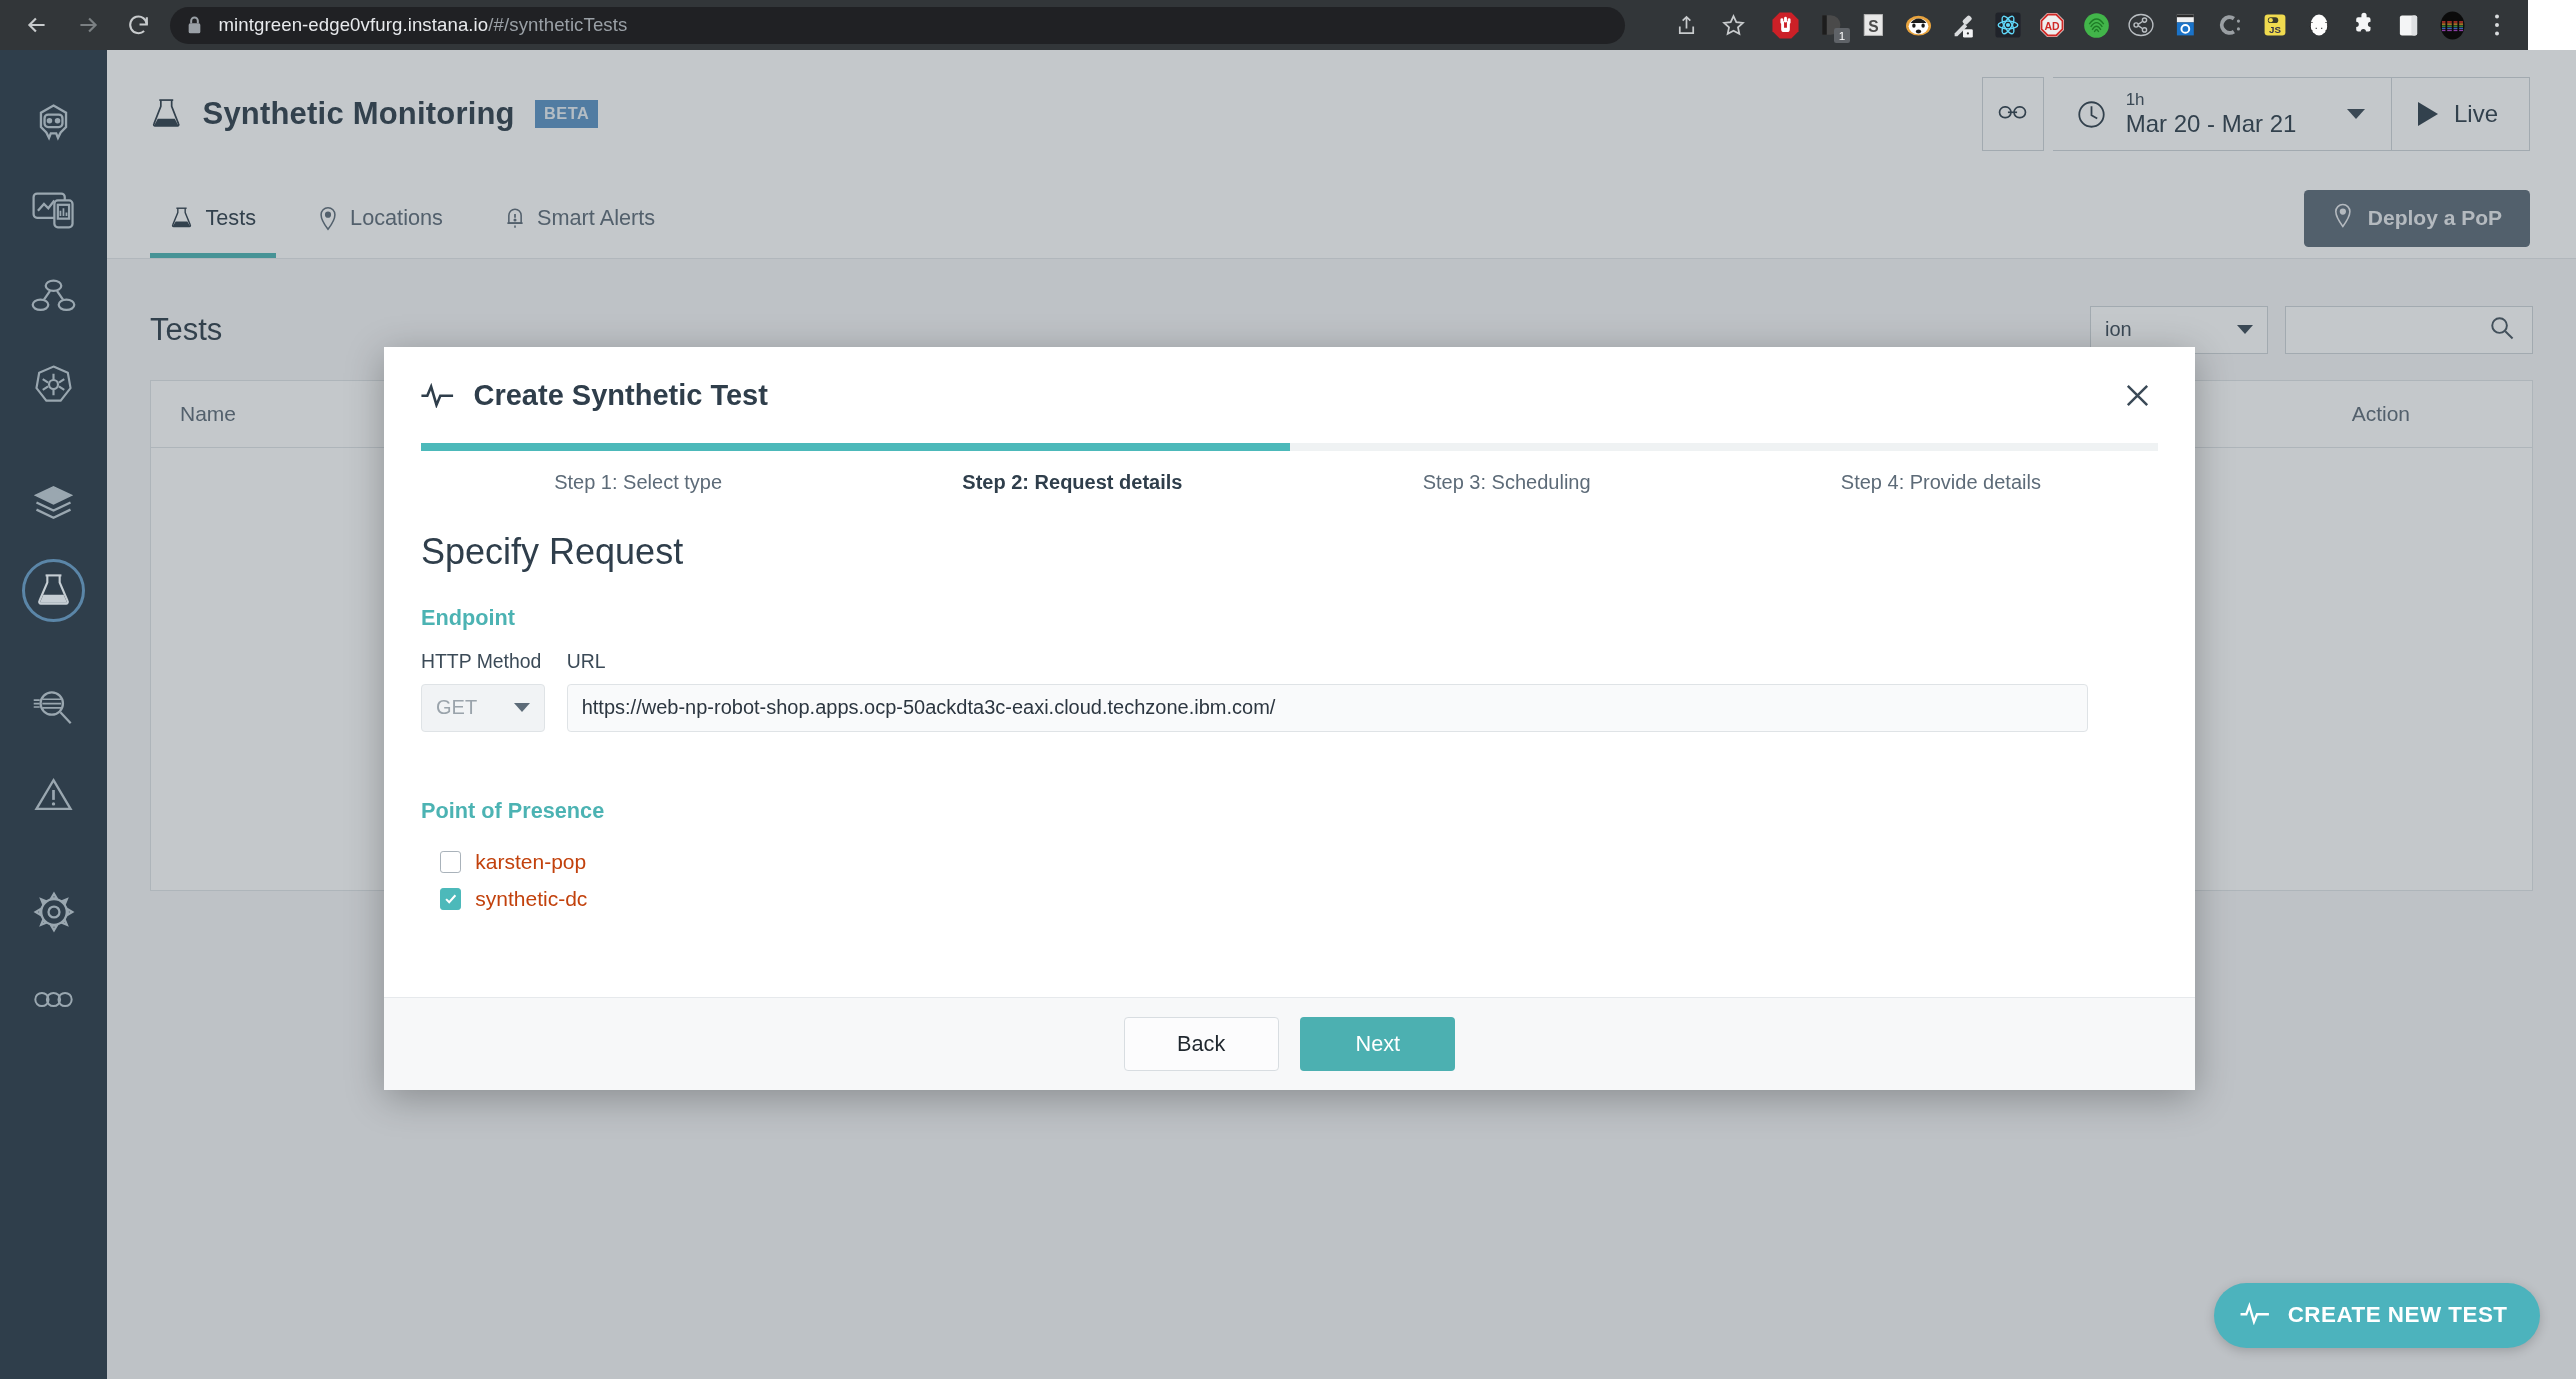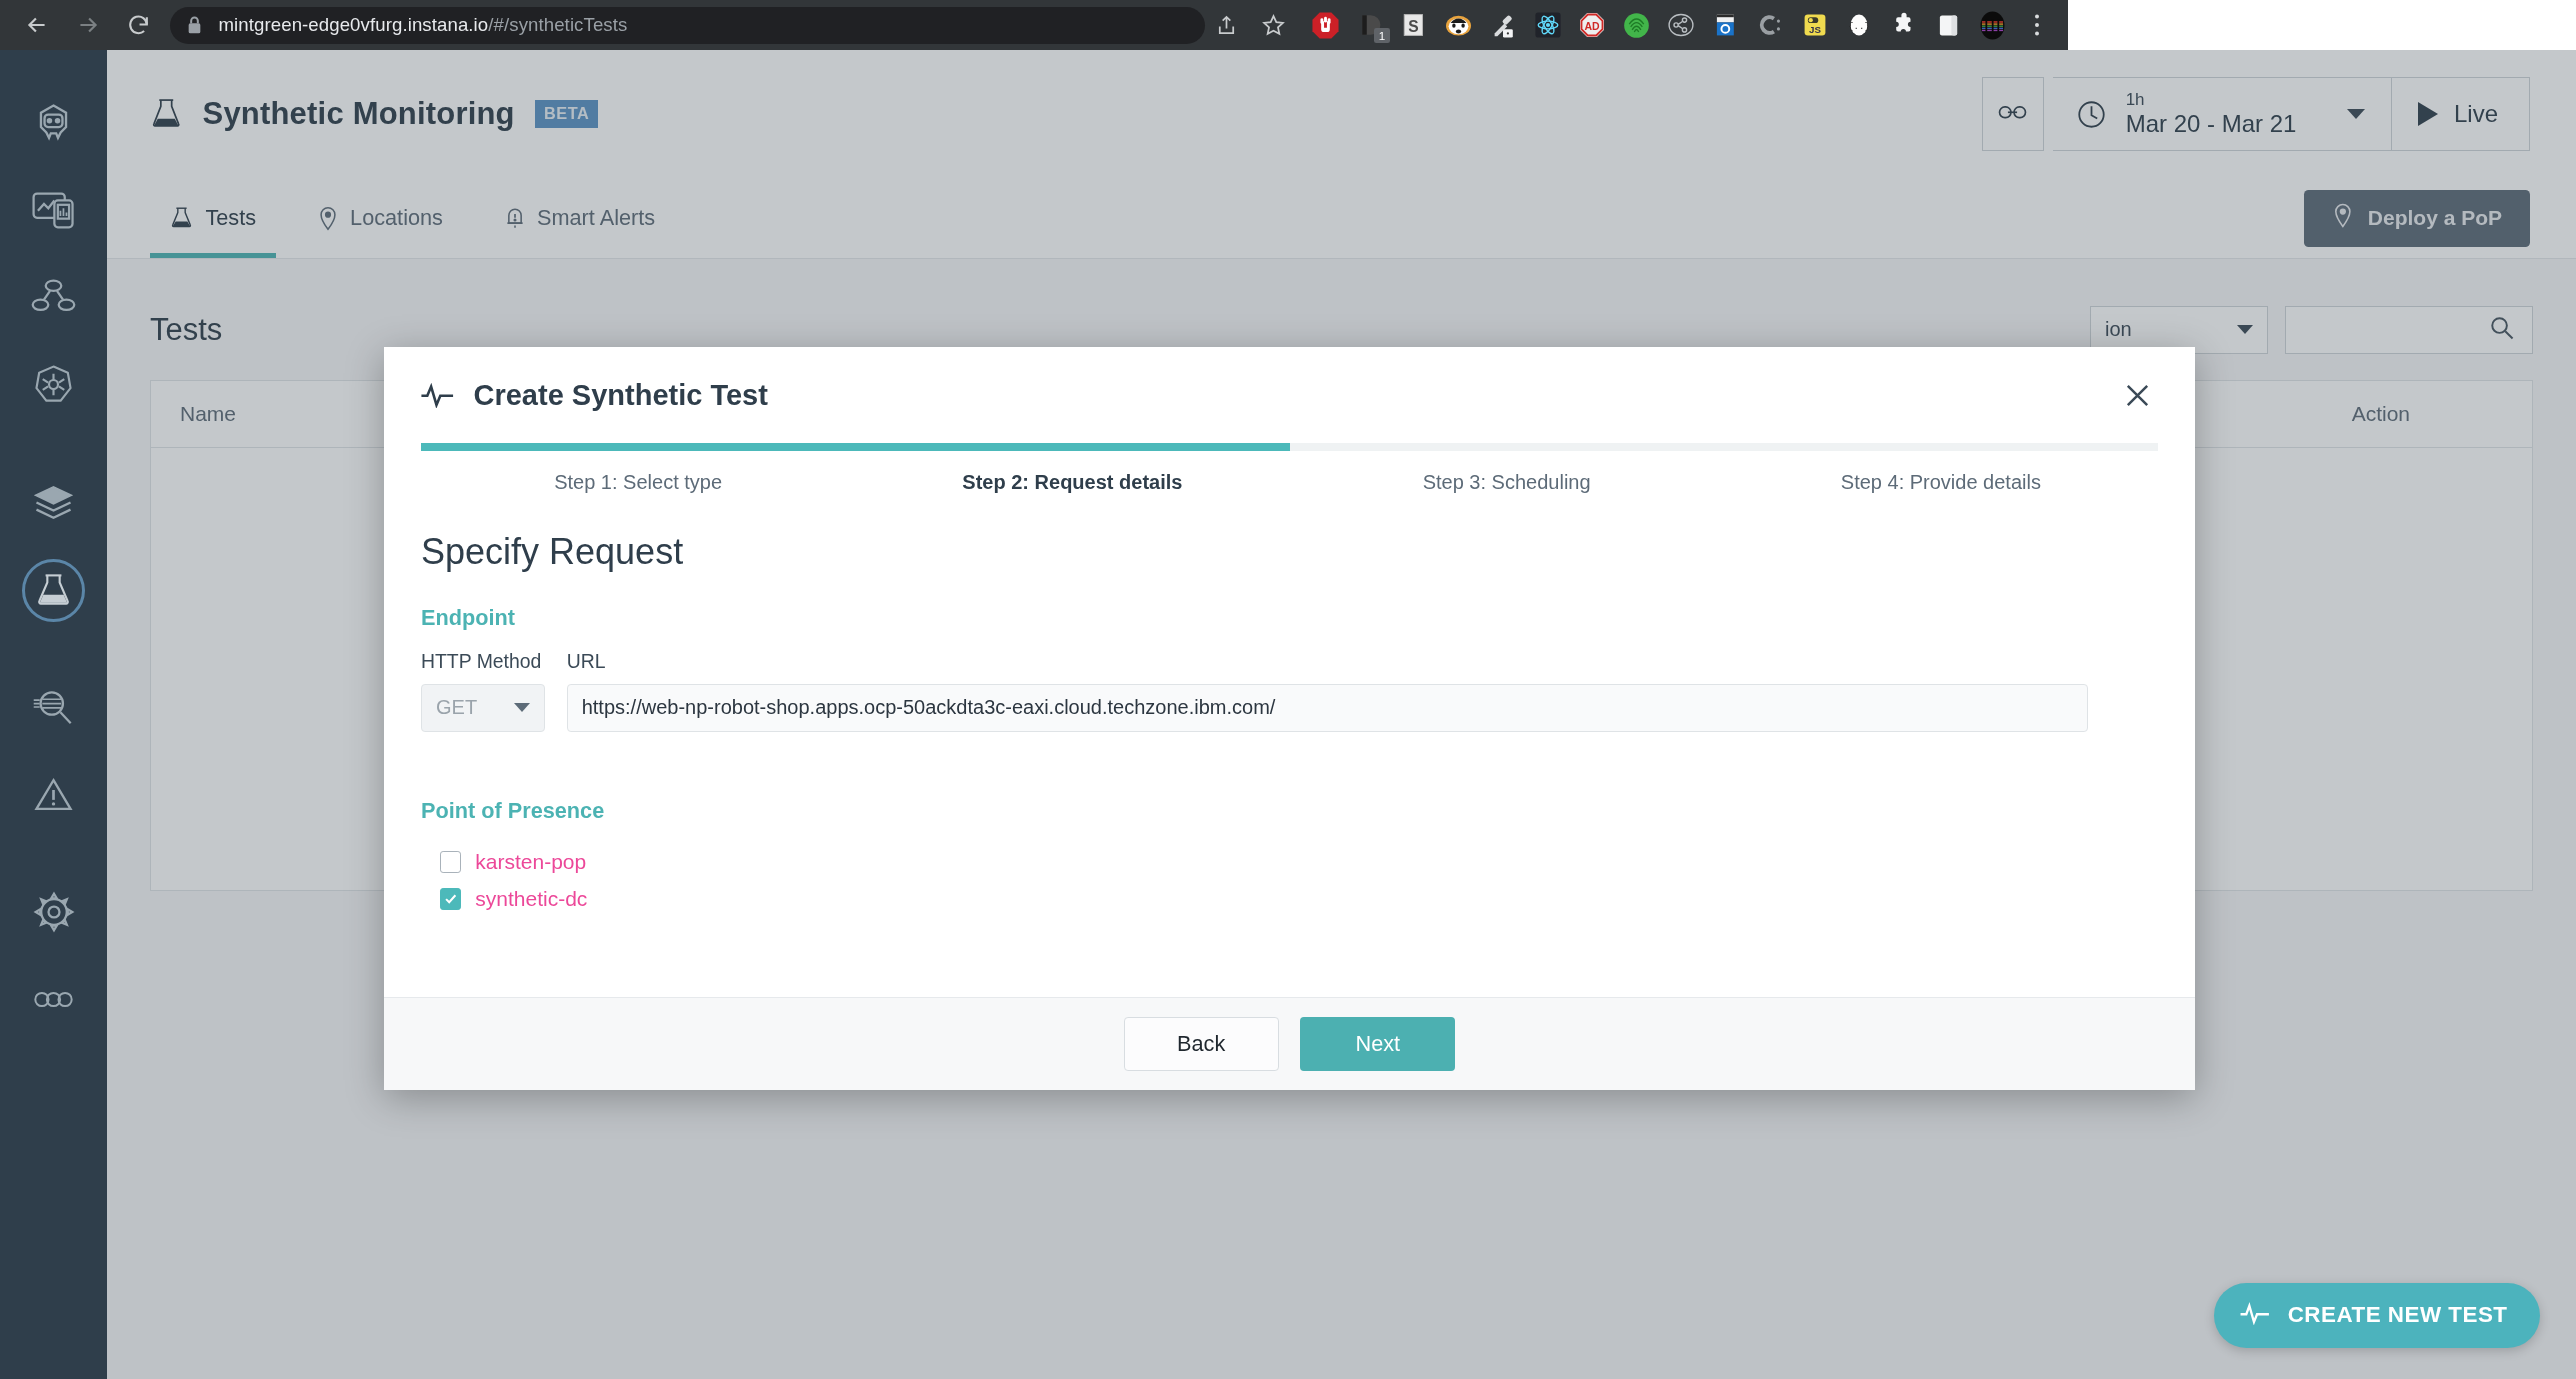--- a/index.html
+++ b/index.html
@@ -6,21 +6,21 @@
   html, body {
     width: 2576px; height: 1379px;
     font-family: "Liberation Sans", sans-serif;
     background: #ffffff;
     overflow: hidden;
   }
 
   
   .browser-bar {
     position: absolute; top: 0; left: 0;
-    width: 2068px; height: 50px;
+    width: 2528px; height: 50px;
     background: #323639;
     display: flex; align-items: center;
   }
   .nav-btns { display: flex; align-items: center; gap: 4.6px; padding-left: 14px; }
   .nav-btn {
     width: 46px; height: 46px;
     display: flex; align-items: center; justify-content: center;
     color: #c8cbcd;
   }
   .nav-btn.disabled { color: #7b8083; }
@@ -276,21 +276,21 @@
     width: 1521px; height: 48px;
     background: #f9fafb;
     border: 1.5px solid #dfe3e6; border-radius: 3.9px;
     display: flex; align-items: center; padding: 0 14px;
     font-size: 20px; color: #2c3640;
   }
   .pop-group { margin-top: 66px; }
   .pop-list { margin-top: 20px; padding-left: 18.6px; }
   .pop-item {
     display: flex; align-items: center; gap: 14px;
-    height: 37px; font-size: 21px; color: #ec4899;
+    height: 37px; font-size: 21px; color: #c2410c;
   }
   .cbox {
     width: 21.7px; height: 21.7px;
     border: 1.5px solid #a9b2ba; border-radius: 3.1px;
     background: #fff;
     display: flex; align-items: center; justify-content: center;
   }
   .cbox.on { background: #4cb9ba; border-color: #4cb9ba; }
   .modal-foot {
     position: absolute; left: 0; right: 0; bottom: 0;

